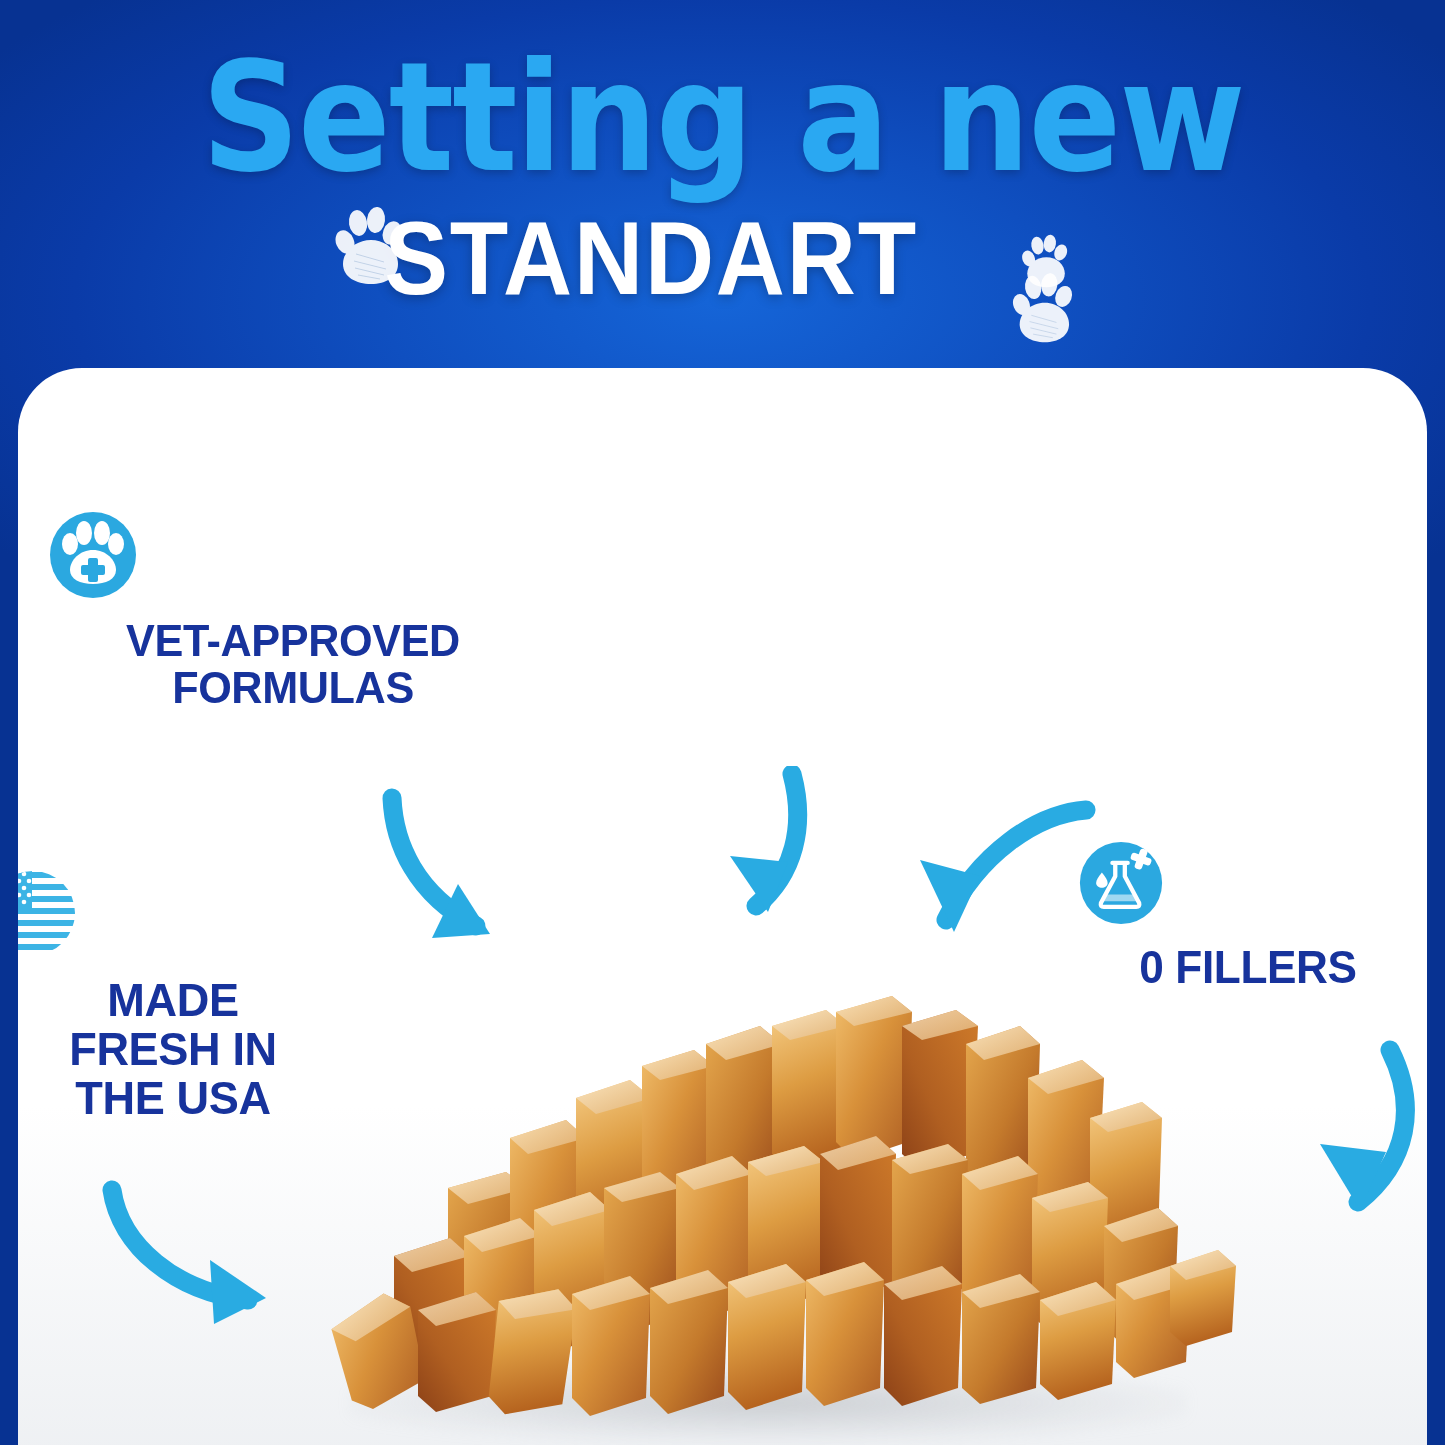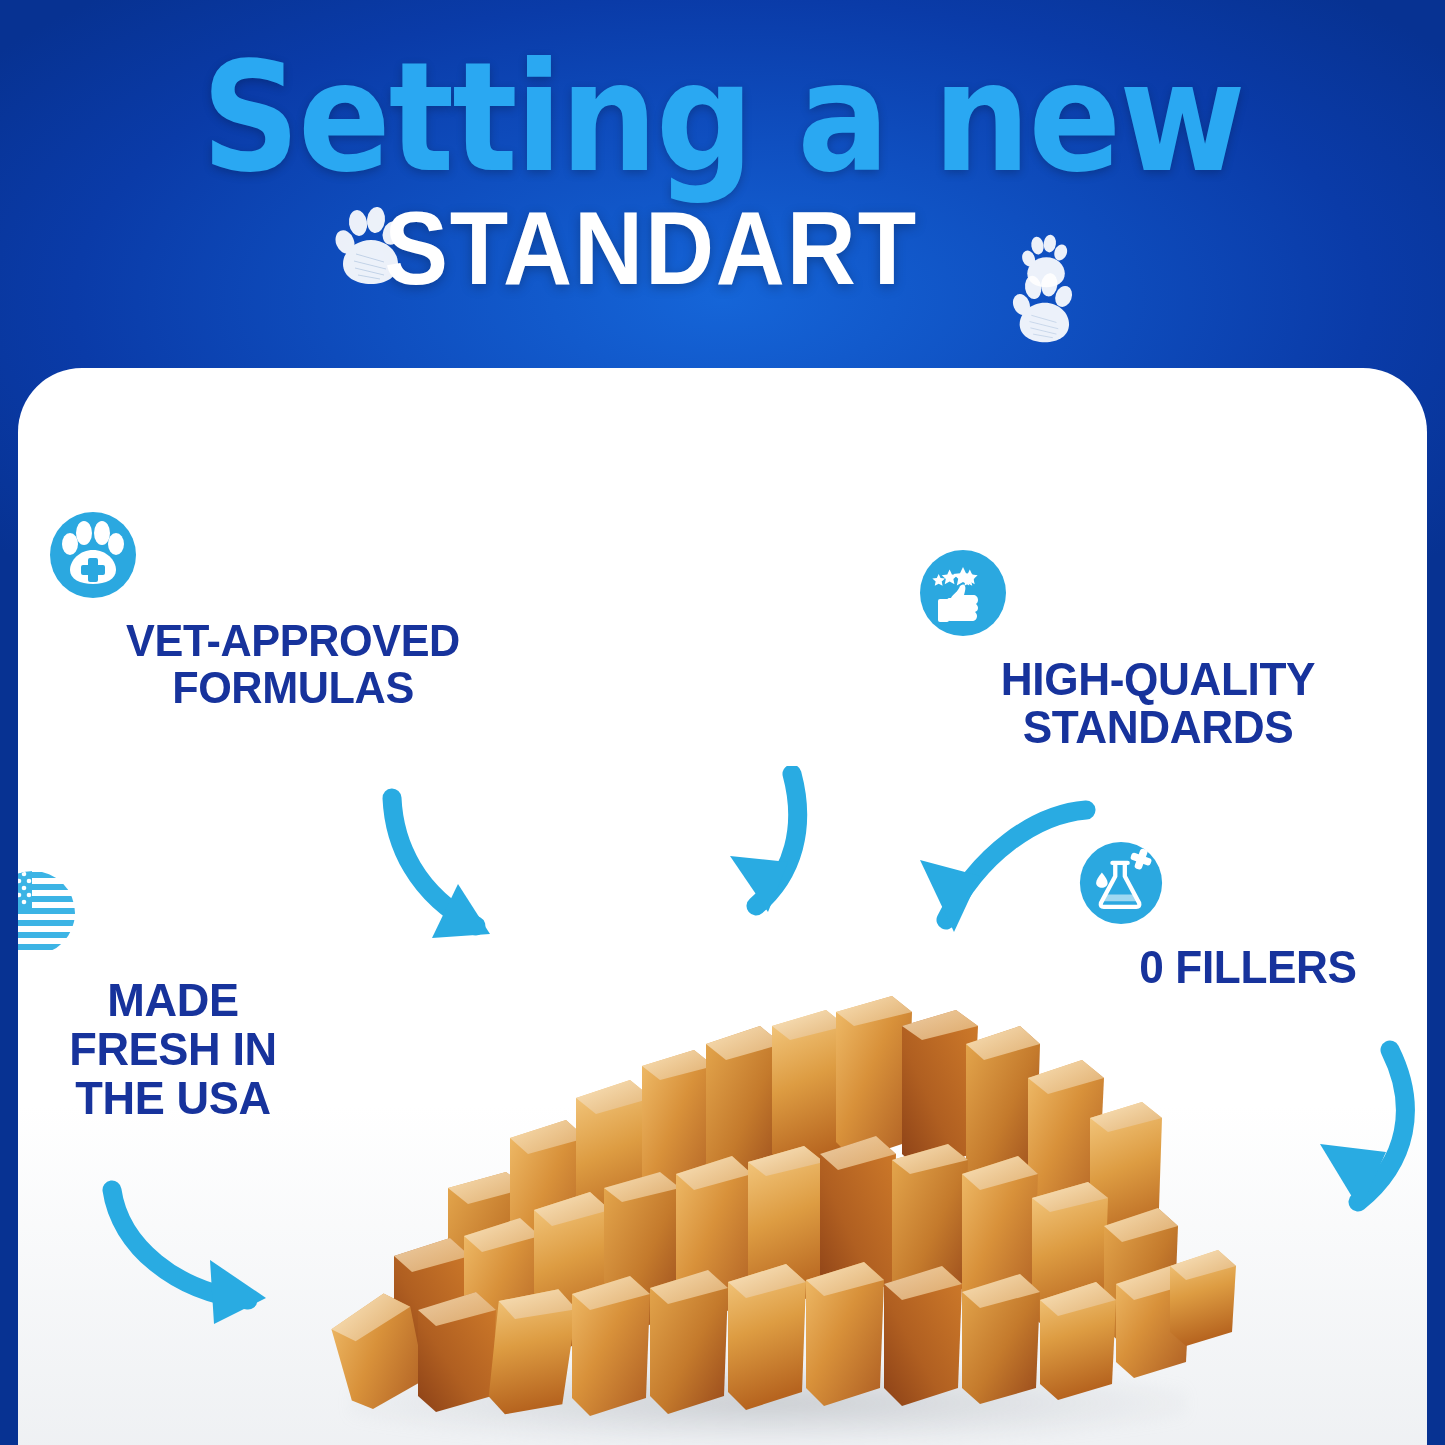--- a/index.html
+++ b/index.html
@@ -31,21 +31,21 @@
     font-weight:bold;
     letter-spacing:-2px;
     color:#2aa8f2;
     line-height:1.02;
     text-shadow:0 3px 10px rgba(0,0,0,.22);
     font-family:"DejaVu Sans", sans-serif;
     font-stretch:condensed;
   }
 
   #title-row{
-    position:absolute; left:0; top:196px; width:1303px;
+    position:absolute; left:0; top:206px; width:1303px;
     display:flex; align-items:flex-end; justify-content:center;
     gap:26px;
   }
 
   #title-sub{
     font-size:104px;
     font-weight:bold;
     color:#ffffff;
     letter-spacing:2px;
     font-family:"Liberation Sans", sans-serif;
@@ -426,40 +426,20 @@
             <rect x="40" y="48" width="10" height="24" rx="2"></rect>
             <rect x="33" y="55" width="24" height="10" rx="2"></rect>
           </g>
         </svg>
       </span>
       <div class="f-label">VET-APPROVED
 FORMULAS</div>
     </div>
 
 
-    <div class="feature" id="feat-quality">
-      <span class="f-icon">
-        <svg width="90" height="90" viewBox="0 0 90 90">
-          <circle cx="45" cy="45" r="43" fill="#2ba8e0"></circle>
-          <g fill="#ffffff">
-            <path d="M19 28 l2.3 5 5.4.6 -4 3.7 1.1 5.3 -4.8-2.7 -4.8 2.7 1.1-5.3 -4-3.7 5.4-.6z" transform="translate(1,-2) scale(.82) translate(5,6)"></path>
-            <path d="M31 22 l2.6 5.6 6.1.7 -4.5 4.2 1.2 6 -5.4-3.1 -5.4 3.1 1.2-6 -4.5-4.2 6.1-.7z" transform="translate(1,-1) scale(.9) translate(3,3)"></path>
-            <path d="M45 19 l3 6.3 6.9.8 -5.1 4.7 1.4 6.8 -6.2-3.5 -6.2 3.5 1.4-6.8 -5.1-4.7 6.9-.8z"></path>
-            <path d="M59 22 l2.6 5.6 6.1.7 -4.5 4.2 1.2 6 -5.4-3.1 -5.4 3.1 1.2-6 -4.5-4.2 6.1-.7z" transform="translate(-4,-1) scale(.9) translate(3,3)"></path>
-            <path d="M71 28 l2.3 5 5.4.6 -4 3.7 1.1 5.3 -4.8-2.7 -4.8 2.7 1.1-5.3 -4-3.7 5.4-.6z" transform="translate(-12,-2) scale(.82) translate(5,6)"></path>
-          </g>
-          <g fill="#ffffff">
-            <path d="M42 38c-2 6-7 8-9 12h-2c-1 0-2 1-2 2v18c0 2 1 3 3 3h22c3 0 5-2 5-5 0-2-1-3-2-4 2-1 3-2 3-4s-1-3-2-4c1-1 2-2 2-4 0-3-2-5-5-5h-9c1-4 2-7 1-9-1-2-3-2-5 0z"></path>
-            <rect x="20" y="51" width="11" height="23" rx="2"></rect>
-          </g>
-        </svg>
-      </span>
-      <div class="f-label">HIGH-QUALITY
-STANDARDS</div>
-    </div>
 
     <div class="feature" id="feat-usa">
       <span class="f-icon">
         <svg width="90" height="90" viewBox="0 0 90 90">
           <defs>
             <clipPath id="usaclip">
                 <circle cx="45" cy="45" r="42"></circle>
               </clipPath>
           </defs>
           <g clip-path="url(#usaclip)">

